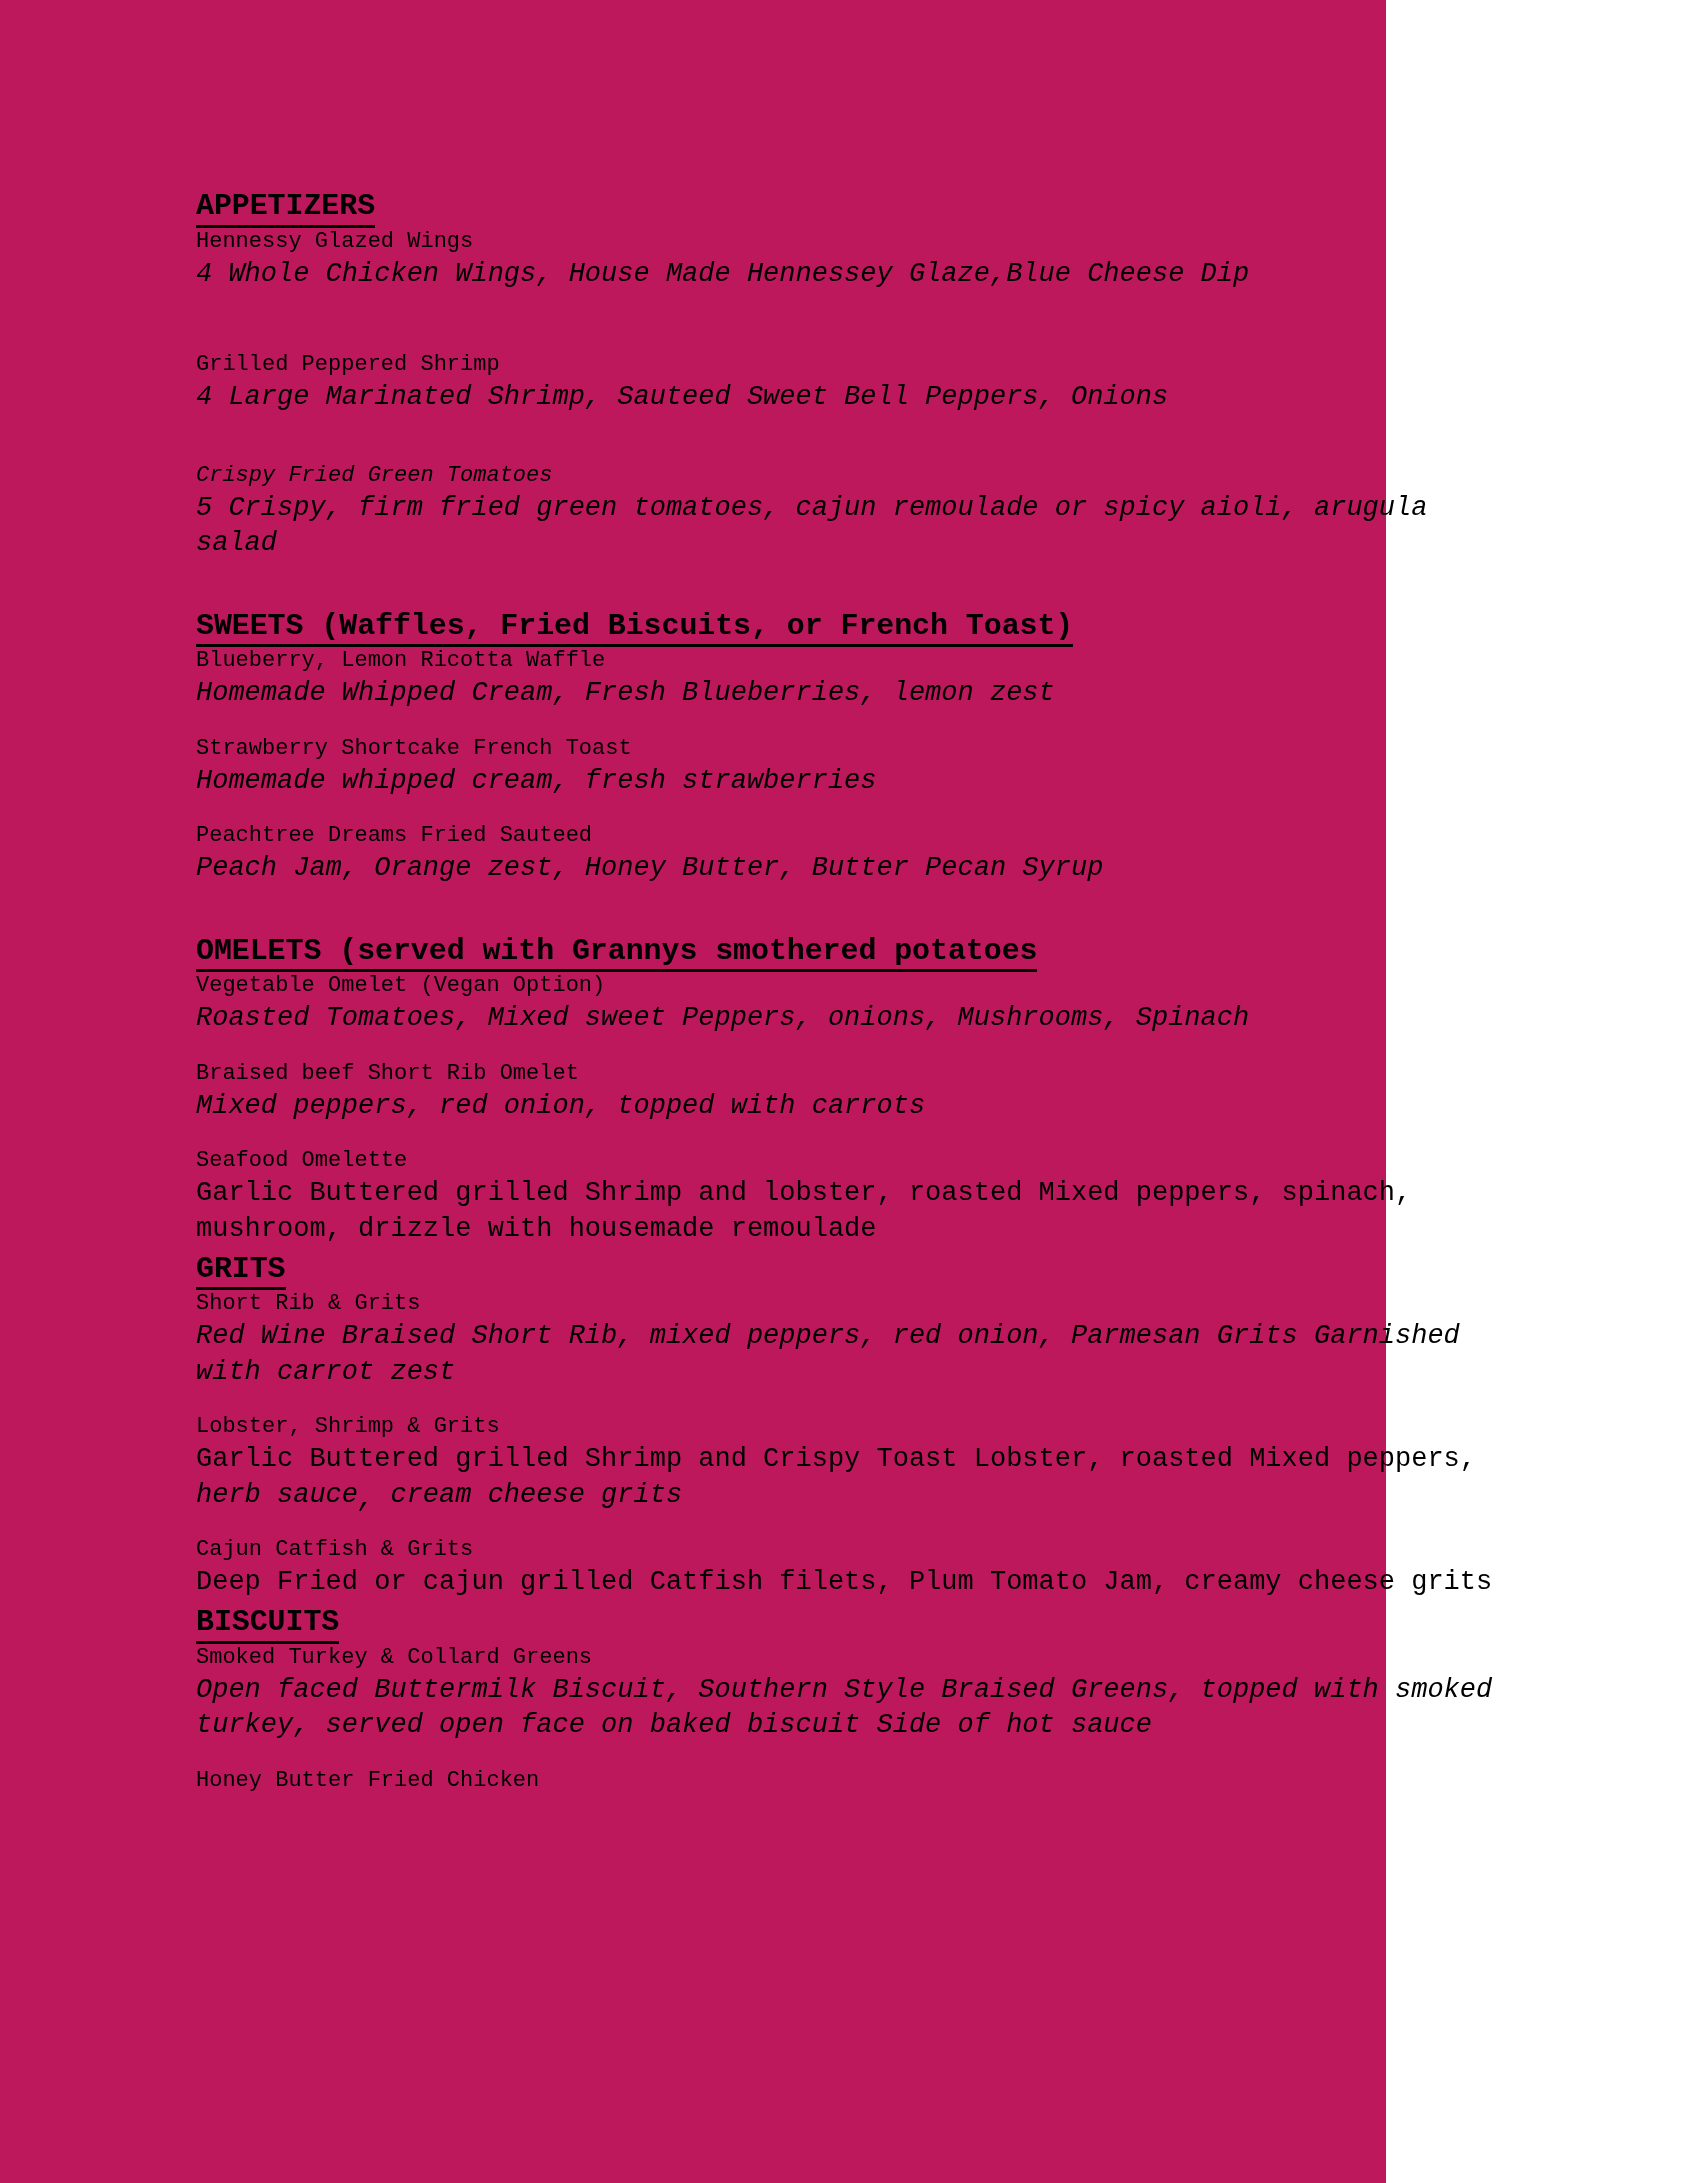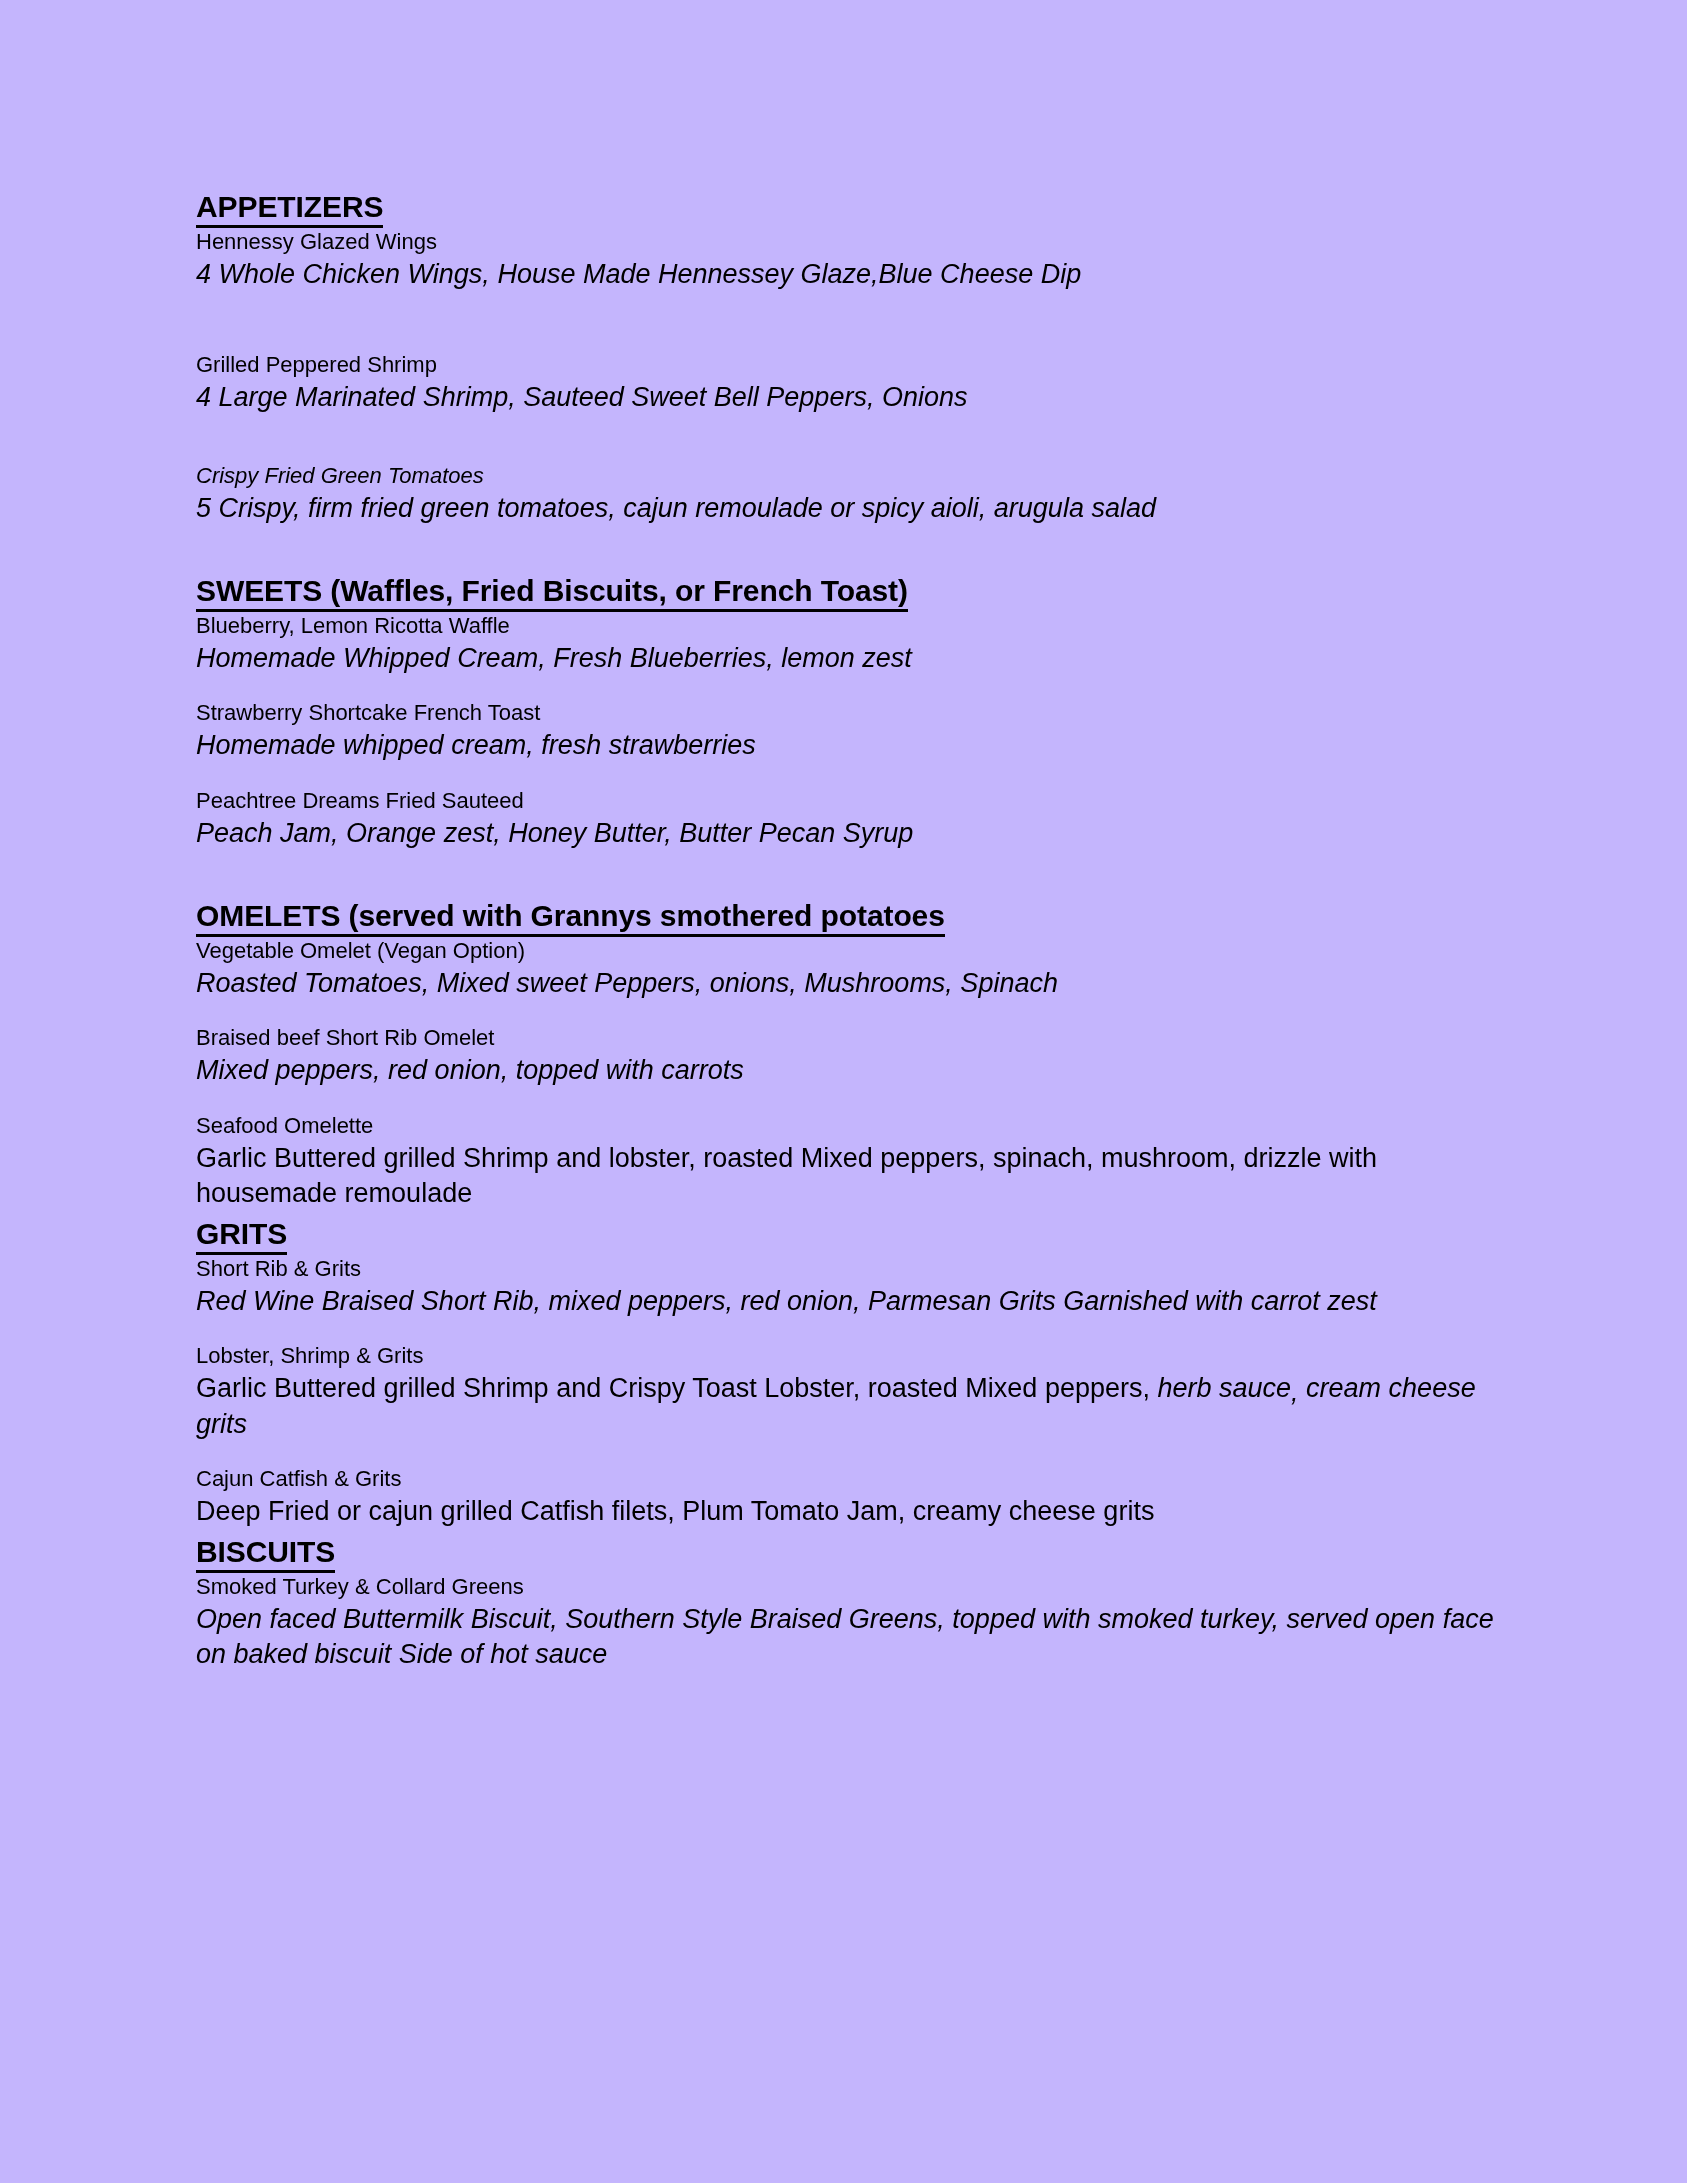--- a/index.html
+++ b/index.html
@@ -2,26 +2,26 @@
 <html style="font-size:7px"><head>
 <meta charset="utf-8">
 <style>
   html, body {
     margin: 0;
     padding: 0;
     background: #ffffff;
   }
   .page {
     position: relative;
-    width: 1687px;
+    width: 1386px;
     height: 2183px;
-    background: #c4b5fd;
+    background: #be185d;
     box-sizing: border-box;
     padding: 189px 189px 0 196px;
-    font-family: Liberation Sans, sans-serif;
+    font-family: Liberation Mono, monospace;
     color: #000000;
   }
   .doc {
     width: 1301px;
   }
 
   
   .section-header {
     font-size: 30px;
     font-weight: bold;
@@ -174,17 +174,20 @@
 
     <div class="section">
       <div class="section-header"><span class="hdr-text">BISCUITS</span></div>
 
       <div class="item">
         <div class="item-name">Smoked Turkey &amp; Collard Greens</div>
         <div class="item-desc">Open faced Buttermilk Biscuit, Southern Style Braised Greens, topped with smoked turkey, served open face on baked biscuit Side of hot sauce</div>
       </div>
       <div class="gap-sm"></div>
 
+      <div class="item">
+        <div class="item-name">Honey Butter Fried Chicken</div>
+      </div>
     </div>
 
   </div>
 </div>
 
 
 </body></html>

